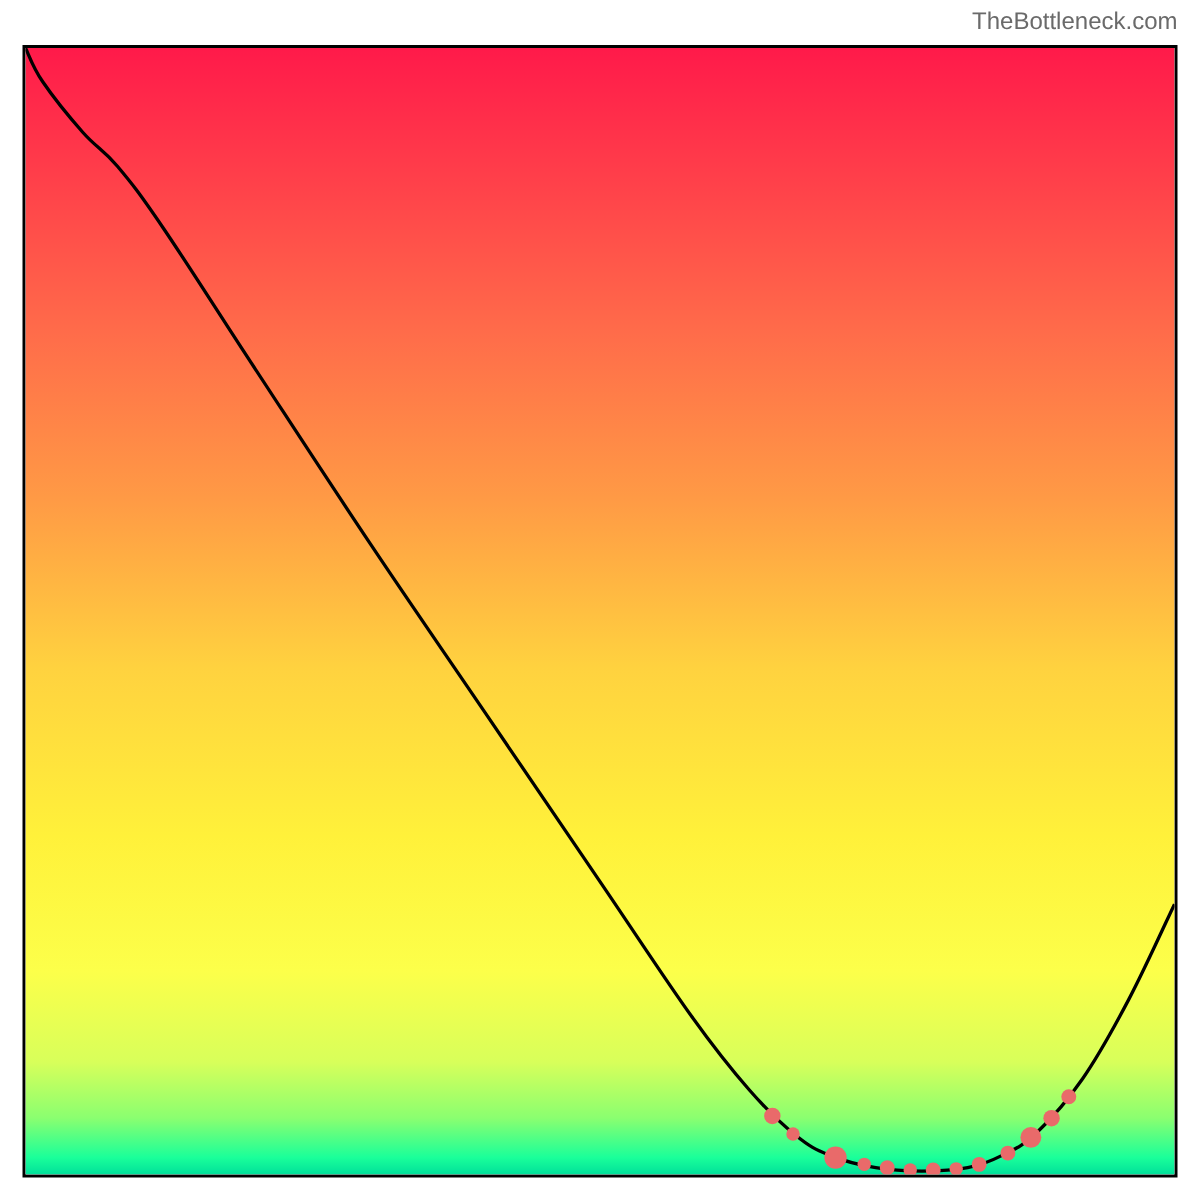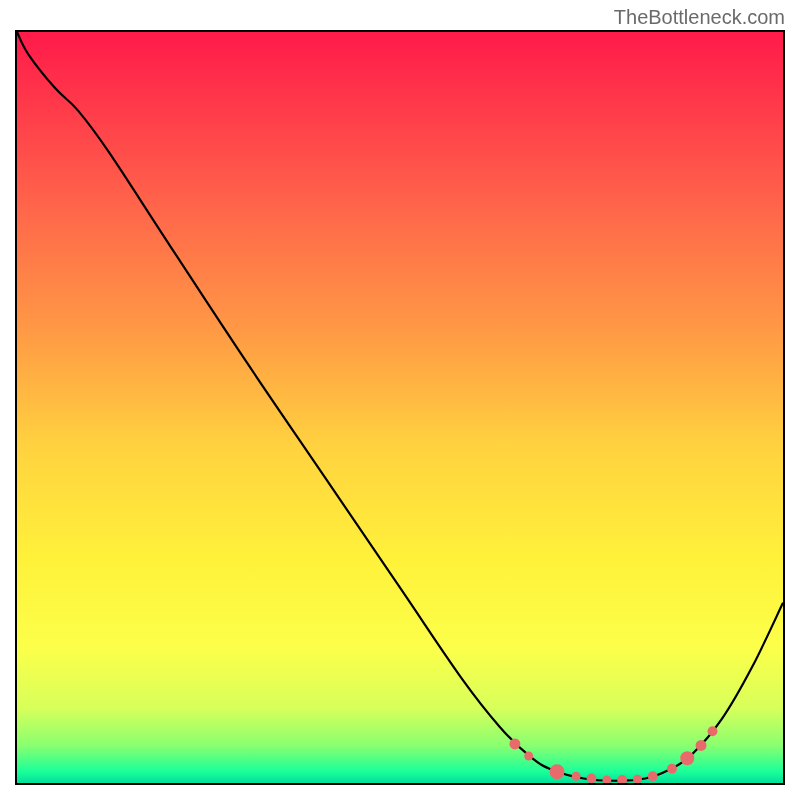--- a/index.html
+++ b/index.html
@@ -23,21 +23,21 @@
     left: 0;
     top: 0;
     width: 100%;
     height: 100%;
   }
   .watermark {
     position: absolute;
     top: 6px;
     right: 15px;
     font-family: Arial, Helvetica, sans-serif;
-    font-size: 20px;
+    font-size: 16px;
     color: #6a6a6a;
     font-weight: 400;
     letter-spacing: 0px;
   }
   svg.curve {
     position: absolute;
     left: 0;
     top: 0;
     width: 100%;
     height: 100%;

